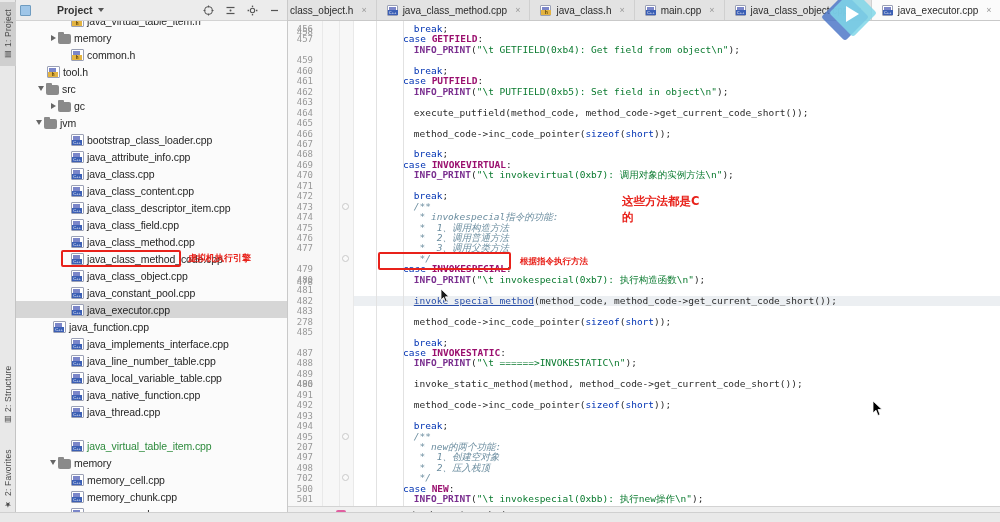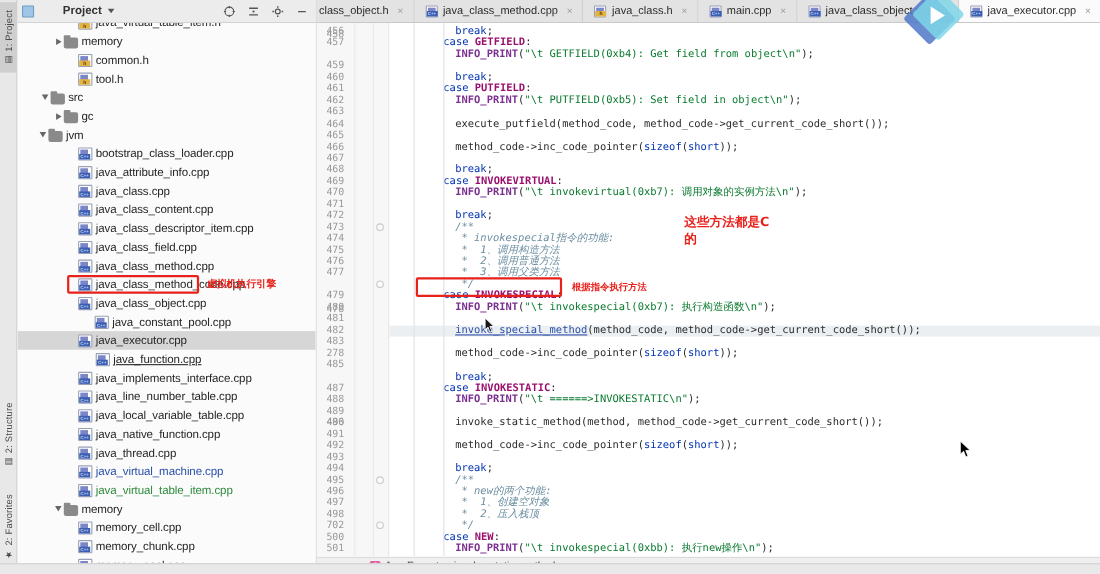--- a/index.html
+++ b/index.html
@@ -254,21 +254,21 @@
             <span class="tri-r"></span>
           </span>
           <span class="ico ico-folder"></span>
           <span class="lbl">memory</span>
         </div>
         <div class="row" style="position: absolute; left: 0px; right: 0px; top: 25px; padding-left: 44px;">
           <span class="arrow"></span>
           <span class="ico ico-h"></span>
           <span class="lbl">common.h</span>
         </div>
-        <div class="row" style="position: absolute; left: 0px; right: 0px; top: 42px; padding-left: 44px;">
+        <div class="row" style="position: absolute; left: 0px; right: 0px; top: 42px; padding-left: 20px;">
           <span class="arrow"></span>
           <span class="ico ico-h"></span>
           <span class="lbl">tool.h</span>
         </div>
         <div class="row" style="position: absolute; left: 0px; right: 0px; top: 59px; padding-left: 20px;">
           <span class="arrow">
             <span class="tri-d"></span>
           </span>
           <span class="ico ico-folder"></span>
           <span class="lbl">src</span>
@@ -325,31 +325,31 @@
         <div class="row" style="position: absolute; left: 0px; right: 0px; top: 229px; padding-left: 44px;">
           <span class="arrow"></span>
           <span class="ico ico-cpp"></span>
           <span class="lbl">java_class_method_code.cpp</span>
         </div>
         <div class="row" style="position: absolute; left: 0px; right: 0px; top: 246px; padding-left: 44px;">
           <span class="arrow"></span>
           <span class="ico ico-cpp"></span>
           <span class="lbl">java_class_object.cpp</span>
         </div>
-        <div class="row" style="position: absolute; left: 0px; right: 0px; top: 263px; padding-left: 44px; margin-left: 15px;">
+        <div class="row" style="position: absolute; left: 0px; right: 0px; top: 263px; padding-left: 44px;">
           <span class="arrow"></span>
           <span class="ico ico-cpp"></span>
           <span class="lbl">java_constant_pool.cpp</span>
         </div>
         <div class="row sel" style="position: absolute; left: 0px; right: 0px; top: 280px; padding-left: 44px;">
           <span class="arrow"></span>
           <span class="ico ico-cpp"></span>
           <span class="lbl">java_executor.cpp</span>
         </div>
-        <div class="row" style="position: absolute; left: 16px; right: 0px; top: 297px; padding-left: 44px; text-decoration: underline;">
+        <div class="row" style="position: absolute; left: 1px; right: 0px; top: 297px; padding-left: 25px;">
           <span class="arrow"></span>
           <span class="ico ico-cpp"></span>
           <span class="lbl">java_function.cpp</span>
         </div>
         <div class="row" style="position: absolute; left: 0px; right: 0px; top: 314px; padding-left: 44px;">
           <span class="arrow"></span>
           <span class="ico ico-cpp"></span>
           <span class="lbl">java_implements_interface.cpp</span>
         </div>
         <div class="row" style="position: absolute; left: 0px; right: 0px; top: 331px; padding-left: 44px;">
@@ -364,25 +364,20 @@
         </div>
         <div class="row" style="position: absolute; left: 0px; right: 0px; top: 365px; padding-left: 44px;">
           <span class="arrow"></span>
           <span class="ico ico-cpp"></span>
           <span class="lbl">java_native_function.cpp</span>
         </div>
         <div class="row" style="position: absolute; left: 0px; right: 0px; top: 382px; padding-left: 44px;">
           <span class="arrow"></span>
           <span class="ico ico-cpp"></span>
           <span class="lbl">java_thread.cpp</span>
-        </div>
-        <div class="row" style="position: absolute; left: 0px; right: 0px; top: 399px; padding-left: 44px;">
-          <span class="arrow"></span>
-          <span class="ico ico-cpp"></span>
-          <span class="lbl blue">java_virtual_machine.cpp</span>
         </div>
         <div class="row" style="position: absolute; left: 0px; right: 0px; top: 416px; padding-left: 44px;">
           <span class="arrow"></span>
           <span class="ico ico-cpp"></span>
           <span class="lbl green">java_virtual_table_item.cpp</span>
         </div>
         <div class="row" style="position: absolute; left: 0px; right: 0px; top: 433px; padding-left: 32px;">
           <span class="arrow">
             <span class="tri-d"></span>
           </span>
@@ -480,21 +475,21 @@
           <div class="lnum" style="top: 326.95px;">487</div>
           <div class="lnum" style="top: 337.4px;">488</div>
           <div class="lnum" style="top: 347.85px;">489</div>
           <div class="lnum" style="top: 358.3px;">490</div>
           <div class="lnum" style="top: 368.75px;">491</div>
           <div class="lnum" style="top: 379.2px;">492</div>
           <div class="lnum" style="top: 389.65px;">493</div>
           <div class="lnum" style="top: 400.1px;">494</div>
           <div class="lnum" style="top: 410.55px;">495</div>
           <div class="fold-mark" style="top: 411.55px; left: 54px;"></div>
-          <div class="lnum" style="top: 421px;">496</div>
+          <div class="lnum" style="top: 421px;">207</div>
           <div class="lnum" style="top: 431.45px;">497</div>
           <div class="lnum" style="top: 441.9px;">498</div>
           <div class="lnum" style="top: 452.35px;">702</div>
           <div class="fold-mark" style="top: 453.35px; left: 54px;"></div>
           <div class="lnum" style="top: 462.8px;">500</div>
           <div class="lnum" style="top: 473.25px;">501</div>
         </div>
       <div class="code" id="code">
           <div class="cline" style="top: 3px; padding-left: 59.8px;"><span class="kw">break</span>;</div>
           <div class="cline" style="top: 13.45px; padding-left: 49px;"><span class="kw">case</span> <span class="kw2">GETFIELD</span>:</div>

